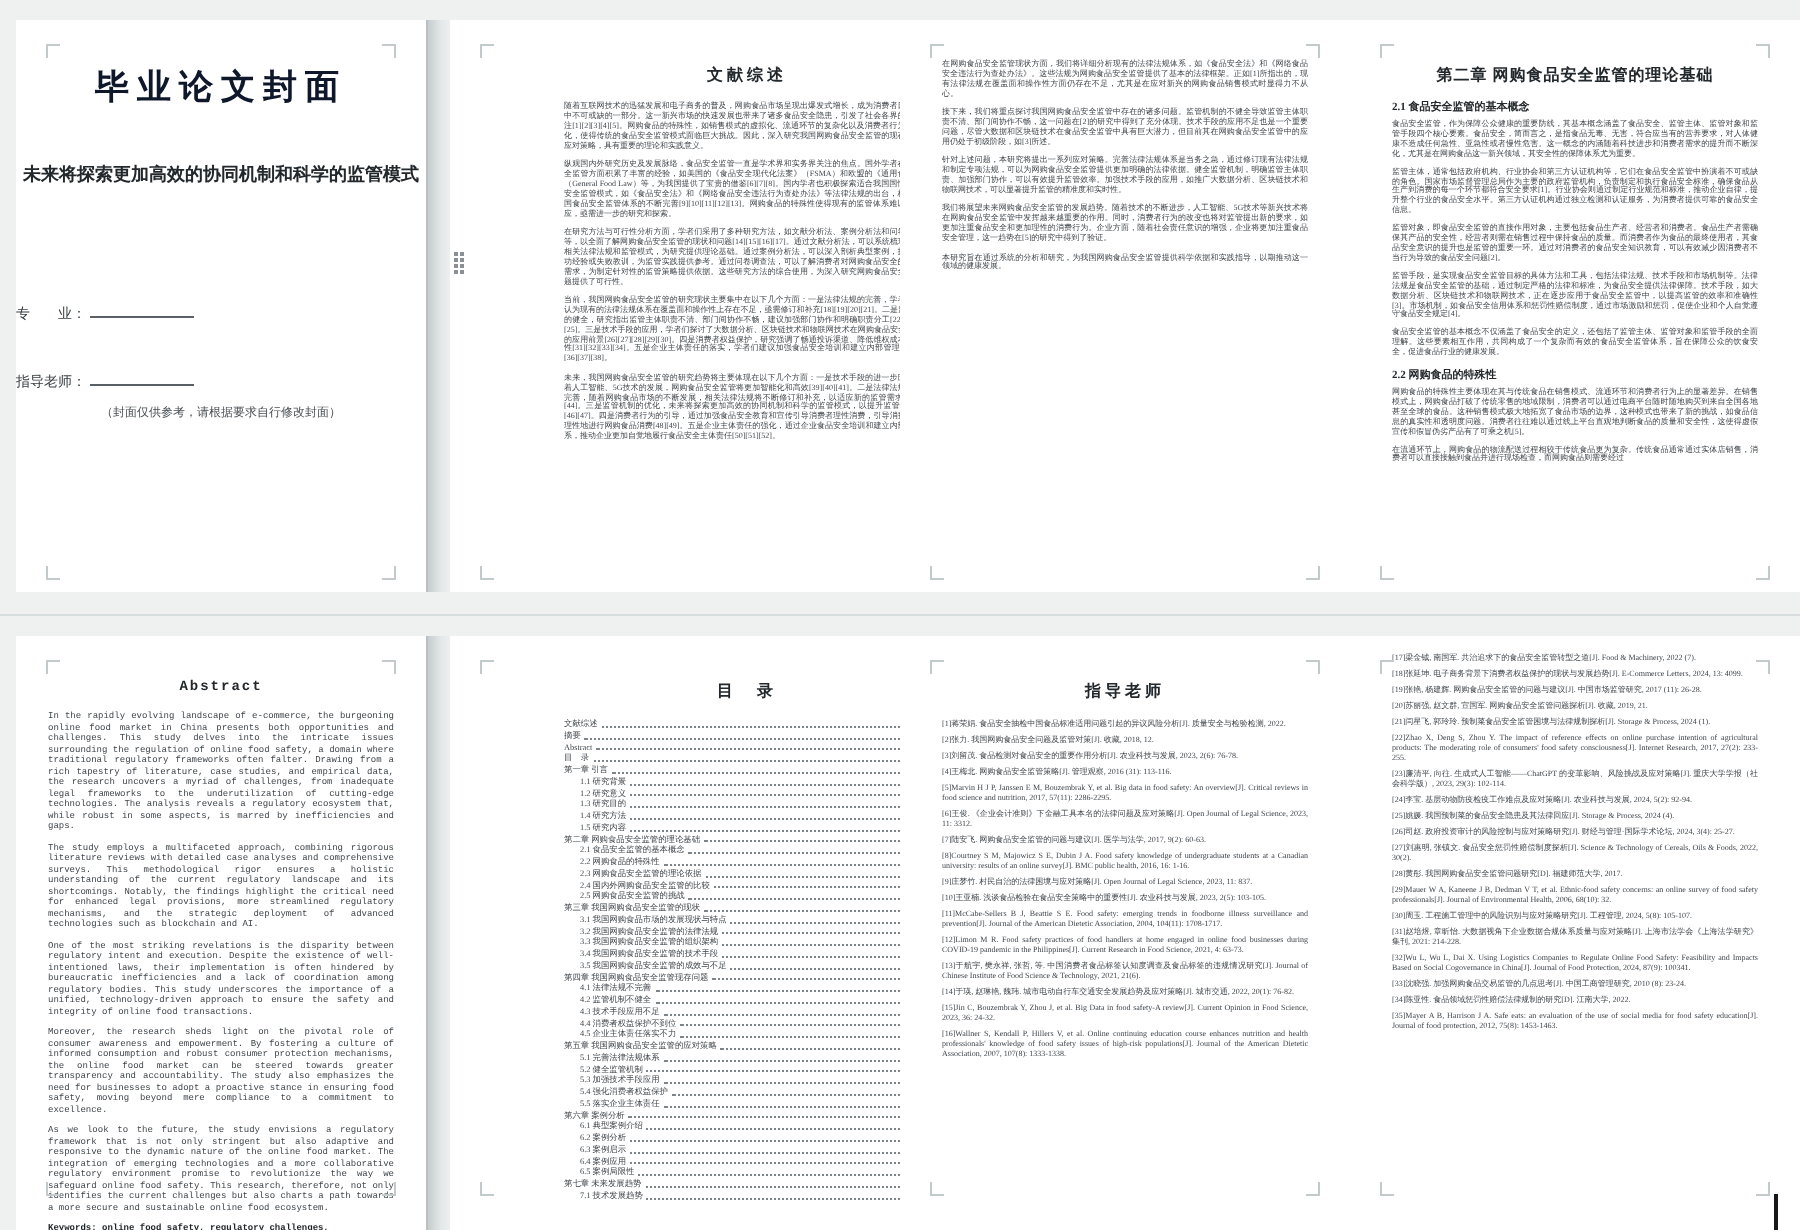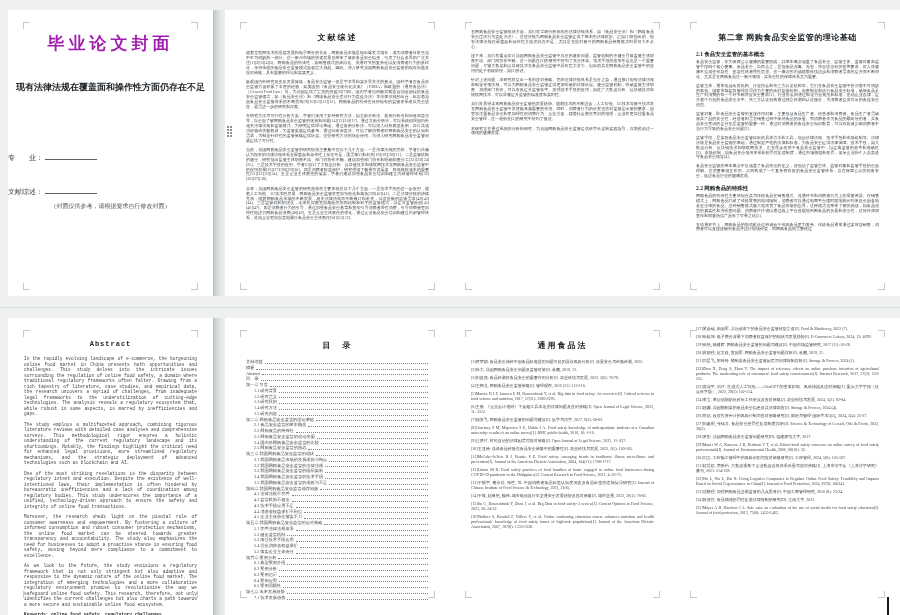--- a/index.html
+++ b/index.html
@@ -1,33 +1,33 @@
 <!DOCTYPE html>
 <html><head>
 <meta charset="utf-8">
 <style>
   html,body{margin:0;padding:0;}
   #screen{position:relative;width:900px;height:615px;background:#eff1f1;overflow:hidden;
           font-family:"Liberation Serif","DejaVu Serif",serif;color:#40464b;}
   .page{position:absolute;background:#ffffff;overflow:hidden;}
   
-  .c1{left:8px;width:205px;} .c2{left:225px;width:225px;} .c3{left:450px;width:225px;} .c4{left:675px;width:225px;}
+  .c1{left:8px;width:205px;} .c2{left:225px;width:225px;padding-left:36px;} .c3{left:450px;width:225px;} .c4{left:675px;width:225px;}
   .r1{top:10px;height:286px;} .r2{top:318px;height:303px;}
   .row-divider{position:absolute;left:0;top:307px;width:900px;height:1px;background:#d7dddc;}
   .col-divider{position:absolute;width:1px;background:#e6eaea;}
   .edge-band{position:absolute;width:12px;border-left:1px solid #b8c0c2;
              background:linear-gradient(90deg,#c6cdcf 0,#e4e8e8 55%,#eff1f1 100%);}
   
   .cm{position:absolute;width:6px;height:6px;}
   .cm.tl{left:15px;top:12px;border-left:1px solid #c3cacc;border-top:1px solid #c3cacc;}
   .cm.tr{right:15px;top:12px;border-right:1px solid #c3cacc;border-top:1px solid #c3cacc;}
   .cm.bl{left:15px;top:273px;border-left:1px solid #c3cacc;border-bottom:1px solid #c3cacc;}
   .cm.br{right:15px;top:273px;border-right:1px solid #c3cacc;border-bottom:1px solid #c3cacc;}
   
-  .cover-title{margin-top:22px;text-align:center;font-size:17px;font-weight:bold;letter-spacing:4px;color:#a21caf;}
+  .cover-title{margin-top:22px;text-align:center;font-size:17px;font-weight:bold;letter-spacing:4px;color:#0f172a;}
   .cover-subtitle{margin-top:26px;text-align:center;font-size:9px;font-weight:bold;color:#23282c;}
   .cover-fields{position:absolute;left:0;top:136px;width:100%;}
   .field-row{margin-bottom:16px;}
   .field-label{font-size:7px;color:#3a4044;}
   .field-line{display:inline-block;width:52px;border-bottom:1px solid #5a6065;height:6px;margin-left:2px;}
   .cover-note{text-align:center;font-size:6px;color:#4a5054;margin-top:-8px;}
   
   .doc-pad{padding:12px 21px 0 21px;}
   .doc-title{text-align:center;font-weight:bold;font-size:8px;color:#23282c;margin:10px 0 8px 0;letter-spacing:2px;}
   .doc-title.cn-ch2{letter-spacing:0.5px;}
@@ -60,30 +60,30 @@
   <div class="col-divider" style="left:675px;top:10px;height:286px;"></div>
   <div class="col-divider" style="left:450px;top:318px;height:297px;"></div>
   <div class="col-divider" style="left:675px;top:318px;height:297px;"></div>
 
   <div class="page c1 r1">
     <div class="cm tl"></div>
     <div class="cm tr"></div>
     <div class="cm bl"></div>
     <div class="cm br"></div>
     <div class="cover-title">毕业论文封面</div>
-    <div class="cover-subtitle">现有法律法规在覆盖面和操作性方面仍存在不足</div>
+    <div class="cover-subtitle">未来将探索更加高效的协同机制和科学的监管模式</div>
     <div class="cover-fields">
 
         <div class="field-row">
           <span class="field-label">专　　业：</span><span class="field-line"></span>
         </div>
 
 
         <div class="field-row">
-          <span class="field-label">文献综述：</span><span class="field-line"></span>
+          <span class="field-label">指导老师：</span><span class="field-line"></span>
         </div>
       </div>
     <div class="cover-note" style="position:absolute;left:0;top:200px;width:100%;">（封面仅供参考，请根据要求自行修改封面）</div>
   </div>
   <div class="edge-band" style="left:213px;top:10px;height:286px;"></div>
 
   <div class="page c2 r1">
     <div class="cm tl"></div>
     <div class="cm tr"></div>
     <div class="cm bl"></div>
@@ -382,21 +382,21 @@
         </div>
     </div>
   </div>
 
   <div class="page c3 r2">
     <div class="cm tl"></div>
     <div class="cm tr"></div>
     <div class="cm bl"></div>
     <div class="cm br"></div>
     <div class="doc-pad">
-      <div class="doc-title">通用食品法</div>
+      <div class="doc-title">指导老师</div>
       <div>
 
       <p class="ref-item">[1]蒋荣娟. 食品安全抽检中国食品标准适用问题引起的异议风险分析[J]. 质量安全与检验检测, 2022.</p>
           <p class="ref-item">[2]张力. 我国网购食品安全问题及监管对策[J]. 收藏, 2018, 12.</p>
           <p class="ref-item">[3]刘留茂. 食品检测对食品安全的重要作用分析[J]. 农业科技与发展, 2023, 2(6): 76-78.</p>
           <p class="ref-item">[4]王梅北. 网购食品安全监管策略[J]. 管理观察, 2016 (31): 113-116.</p>
           <p class="ref-item">[5]Marvin H J P, Janssen E M, Bouzembrak Y, et al. Big data in food safety: An overview[J]. Critical reviews in food science and nutrition, 2017, 57(11): 2286-2295.</p>
           <p class="ref-item">[6]王俊. 《企业会计准则》下金融工具本名的法律问题及应对策略[J]. Open Journal of Legal Science, 2023, 11: 3312.</p>
           <p class="ref-item">[7]陆安飞. 网购食品安全监管的问题与建议[J]. 医学与法学, 2017, 9(2): 60-63.</p>
           <p class="ref-item">[8]Courtney S M, Majowicz S E, Dubin J A. Food safety knowledge of undergraduate students at a Canadian university: results of an online survey[J]. BMC public health, 2016, 16: 1-16.</p>

